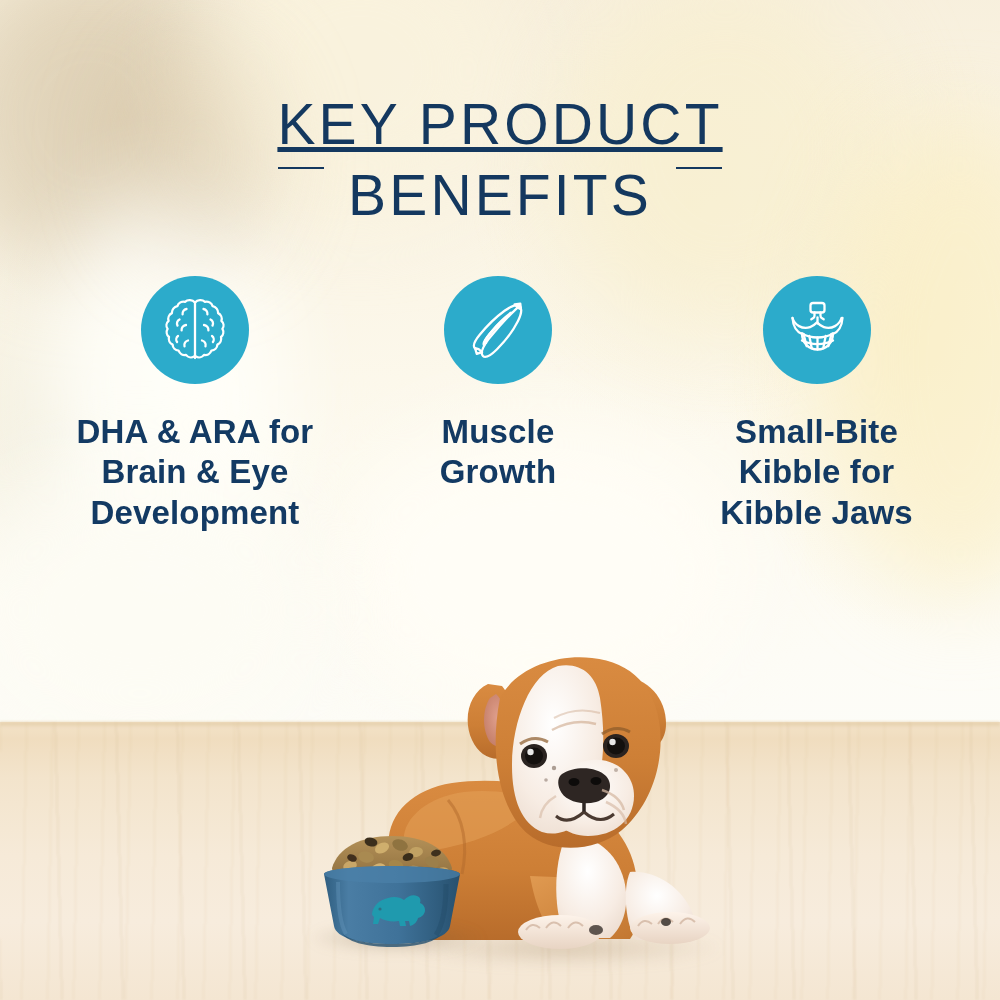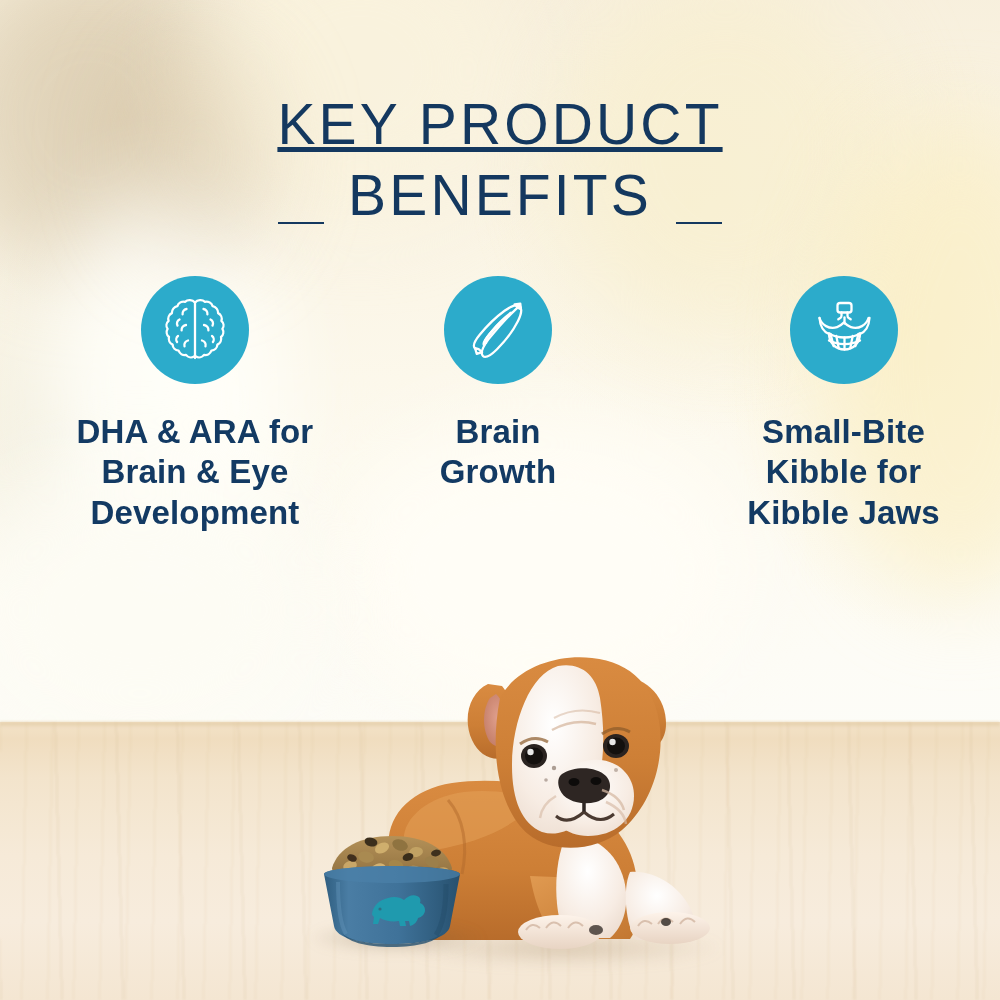--- a/index.html
+++ b/index.html
@@ -37,31 +37,31 @@
   }
   .title-line {
     font-family:"Liberation Sans", sans-serif;
     color:#14385f;
     font-weight:300;
     letter-spacing:.055em;
     line-height:1.0;
     white-space:nowrap;
   }
   .title-line1 { font-size:57px;text-decoration:underline; }
-  .title-line2 { font-size:57px; margin-top:14px; display:flex; align-items:flex-end; justify-content:center; gap:24px; }
+  .title-line2 { font-size:57px; margin-top:14px; display:flex; align-items:flex-start; justify-content:center; gap:24px; }
   .t-dash { display:inline-block; width:46px; height:2px; background:#14385f; }
 
   
   .benefits { position:absolute; left:0; top:276px; width:1000px; z-index:6; }
   .benefit {
     position:absolute; text-align:center;
   }
   .b-col1 { left:45px;  width:300px; }
   .b-col2 { left:368px; width:260px; }
-  .b-col3 { left:705px; width:277px; }
+  .b-col3 { left:678px; width:277px; }
 
   .icon-circle {
     width:108px; height:108px; border-radius:50%;
     background:#2CABCB; margin:0 auto;
     display:flex; align-items:center; justify-content:center;
   }
   .icon-circle svg { display:block; }
 
   .b-text {
     margin-top:28px;
@@ -171,21 +171,21 @@
           <path d="M57.5 11.5c2.5 2.5 2.4 7.6-1.5 15.6-4.2 8.5-12.3 19.4-21 28.1-6.4 6.4-11.5 9.4-14.1 6.8-2.6-2.6-.4-8.6 5.3-16.4C33.6 36.6 44 24.6 51.4 17.6c3.1-2.9 5-4.5 6.1-6.1z"></path>
           <path d="M57.5 11.5c-2.6-1.2-7.6.1-14.9 5.3C34.5 22.7 24.9 32 17.9 40.6c-5.2 6.3-7.5 11.3-5 13.8"></path>
           <path d="M55.5 13.5l-2.9-3.2 5.7-.6.6 5.6-3.4-1.8z"></path>
           <path d="M16.6 55.1l-3.5-.9 1.6 5.6 5.4-1.7-3.5-3z"></path>
           <path d="M49 18.6c-5.8 4.3-13 11.1-19 18.3-4.7 5.7-7.3 10.2-6 12"></path>
           <path d="M43.5 23.9c-5 4-11 10-15.8 16-3.9 4.8-5.9 8.6-5 10.3"></path>
           <path d="M38 29.5c-4.1 3.6-8.8 8.5-12.6 13.3-2.9 3.7-4.3 6.7-3.6 8.2"></path>
         </svg>
       </div>
       <div class="b-text">
-        <div>Brain</div>
+        <div>Muscle</div>
         <div>Growth</div>
       </div>
     </div>
 
     <div class="benefit b-col3">
       <div class="icon-circle">
         <svg width="70" height="70" viewBox="0 0 70 70" fill="none" stroke="#ffffff" stroke-width="2.3" stroke-linecap="round" stroke-linejoin="round">
 
           <rect x="28.5" y="8" width="14" height="9.5" rx="2.6"></rect>
           <path d="M32.5 17.5v3.2c0 1.3-.6 2-1.6 2.6l-1.6 1"></path>

